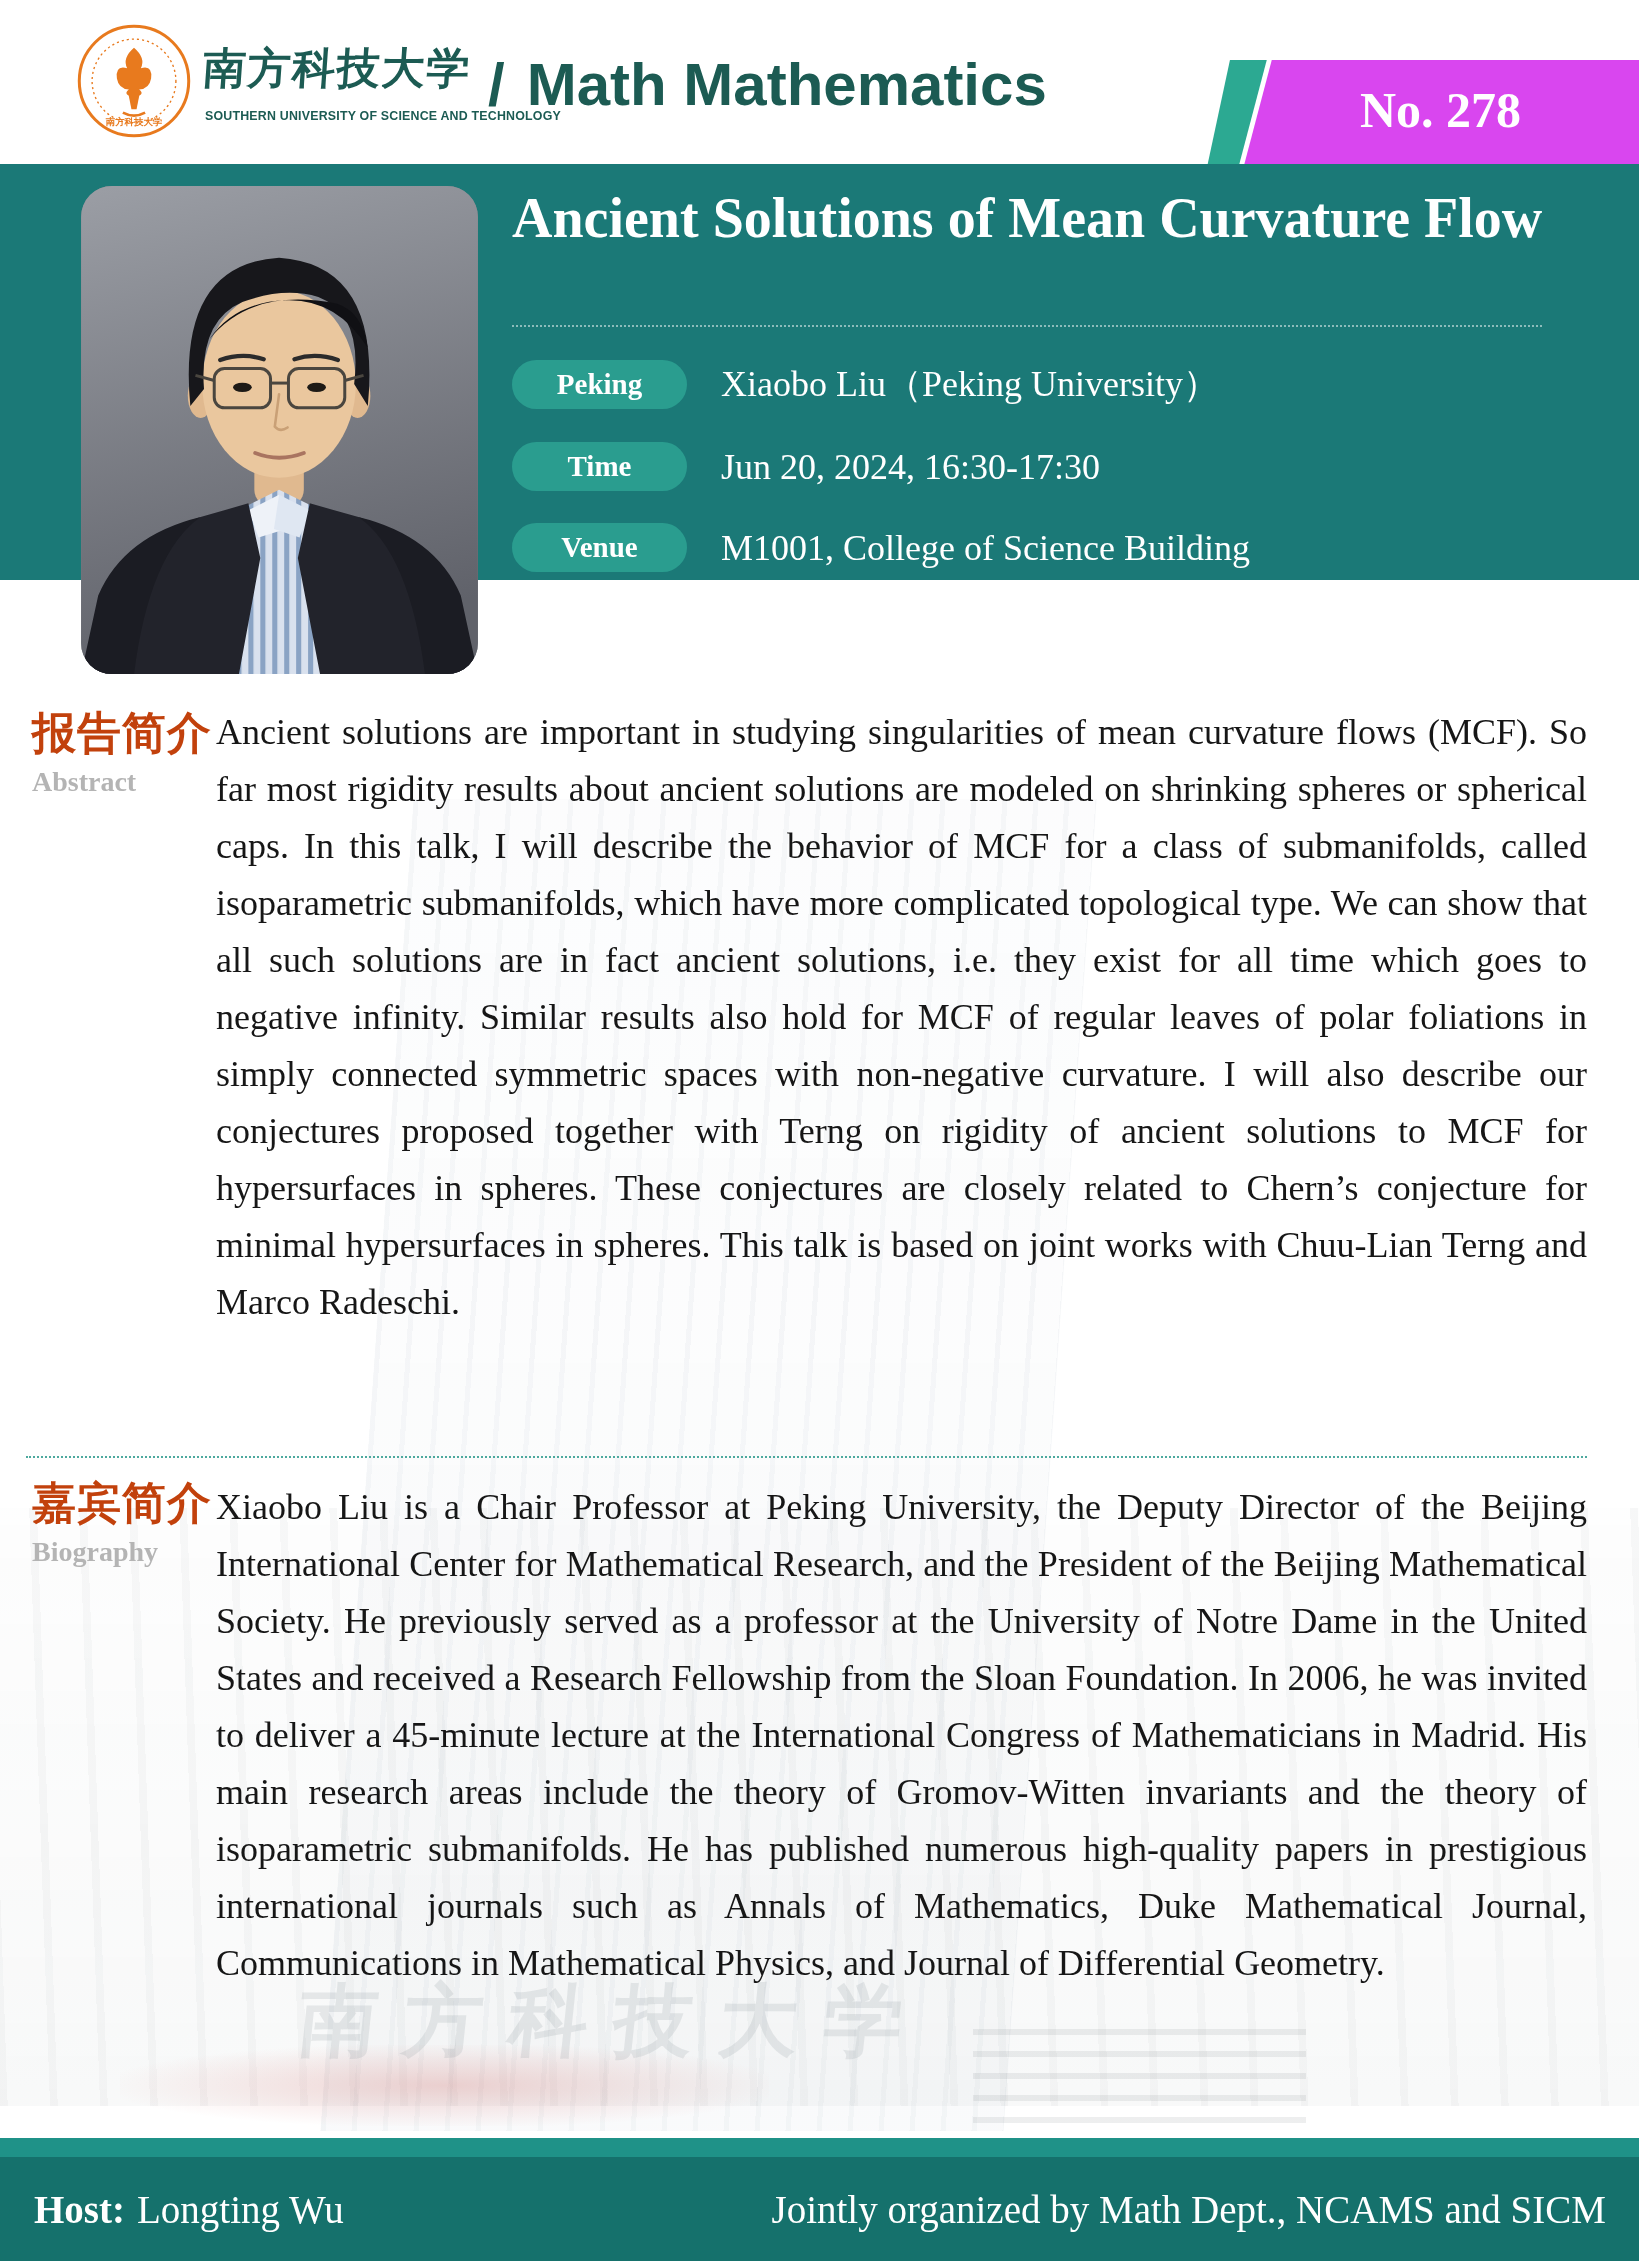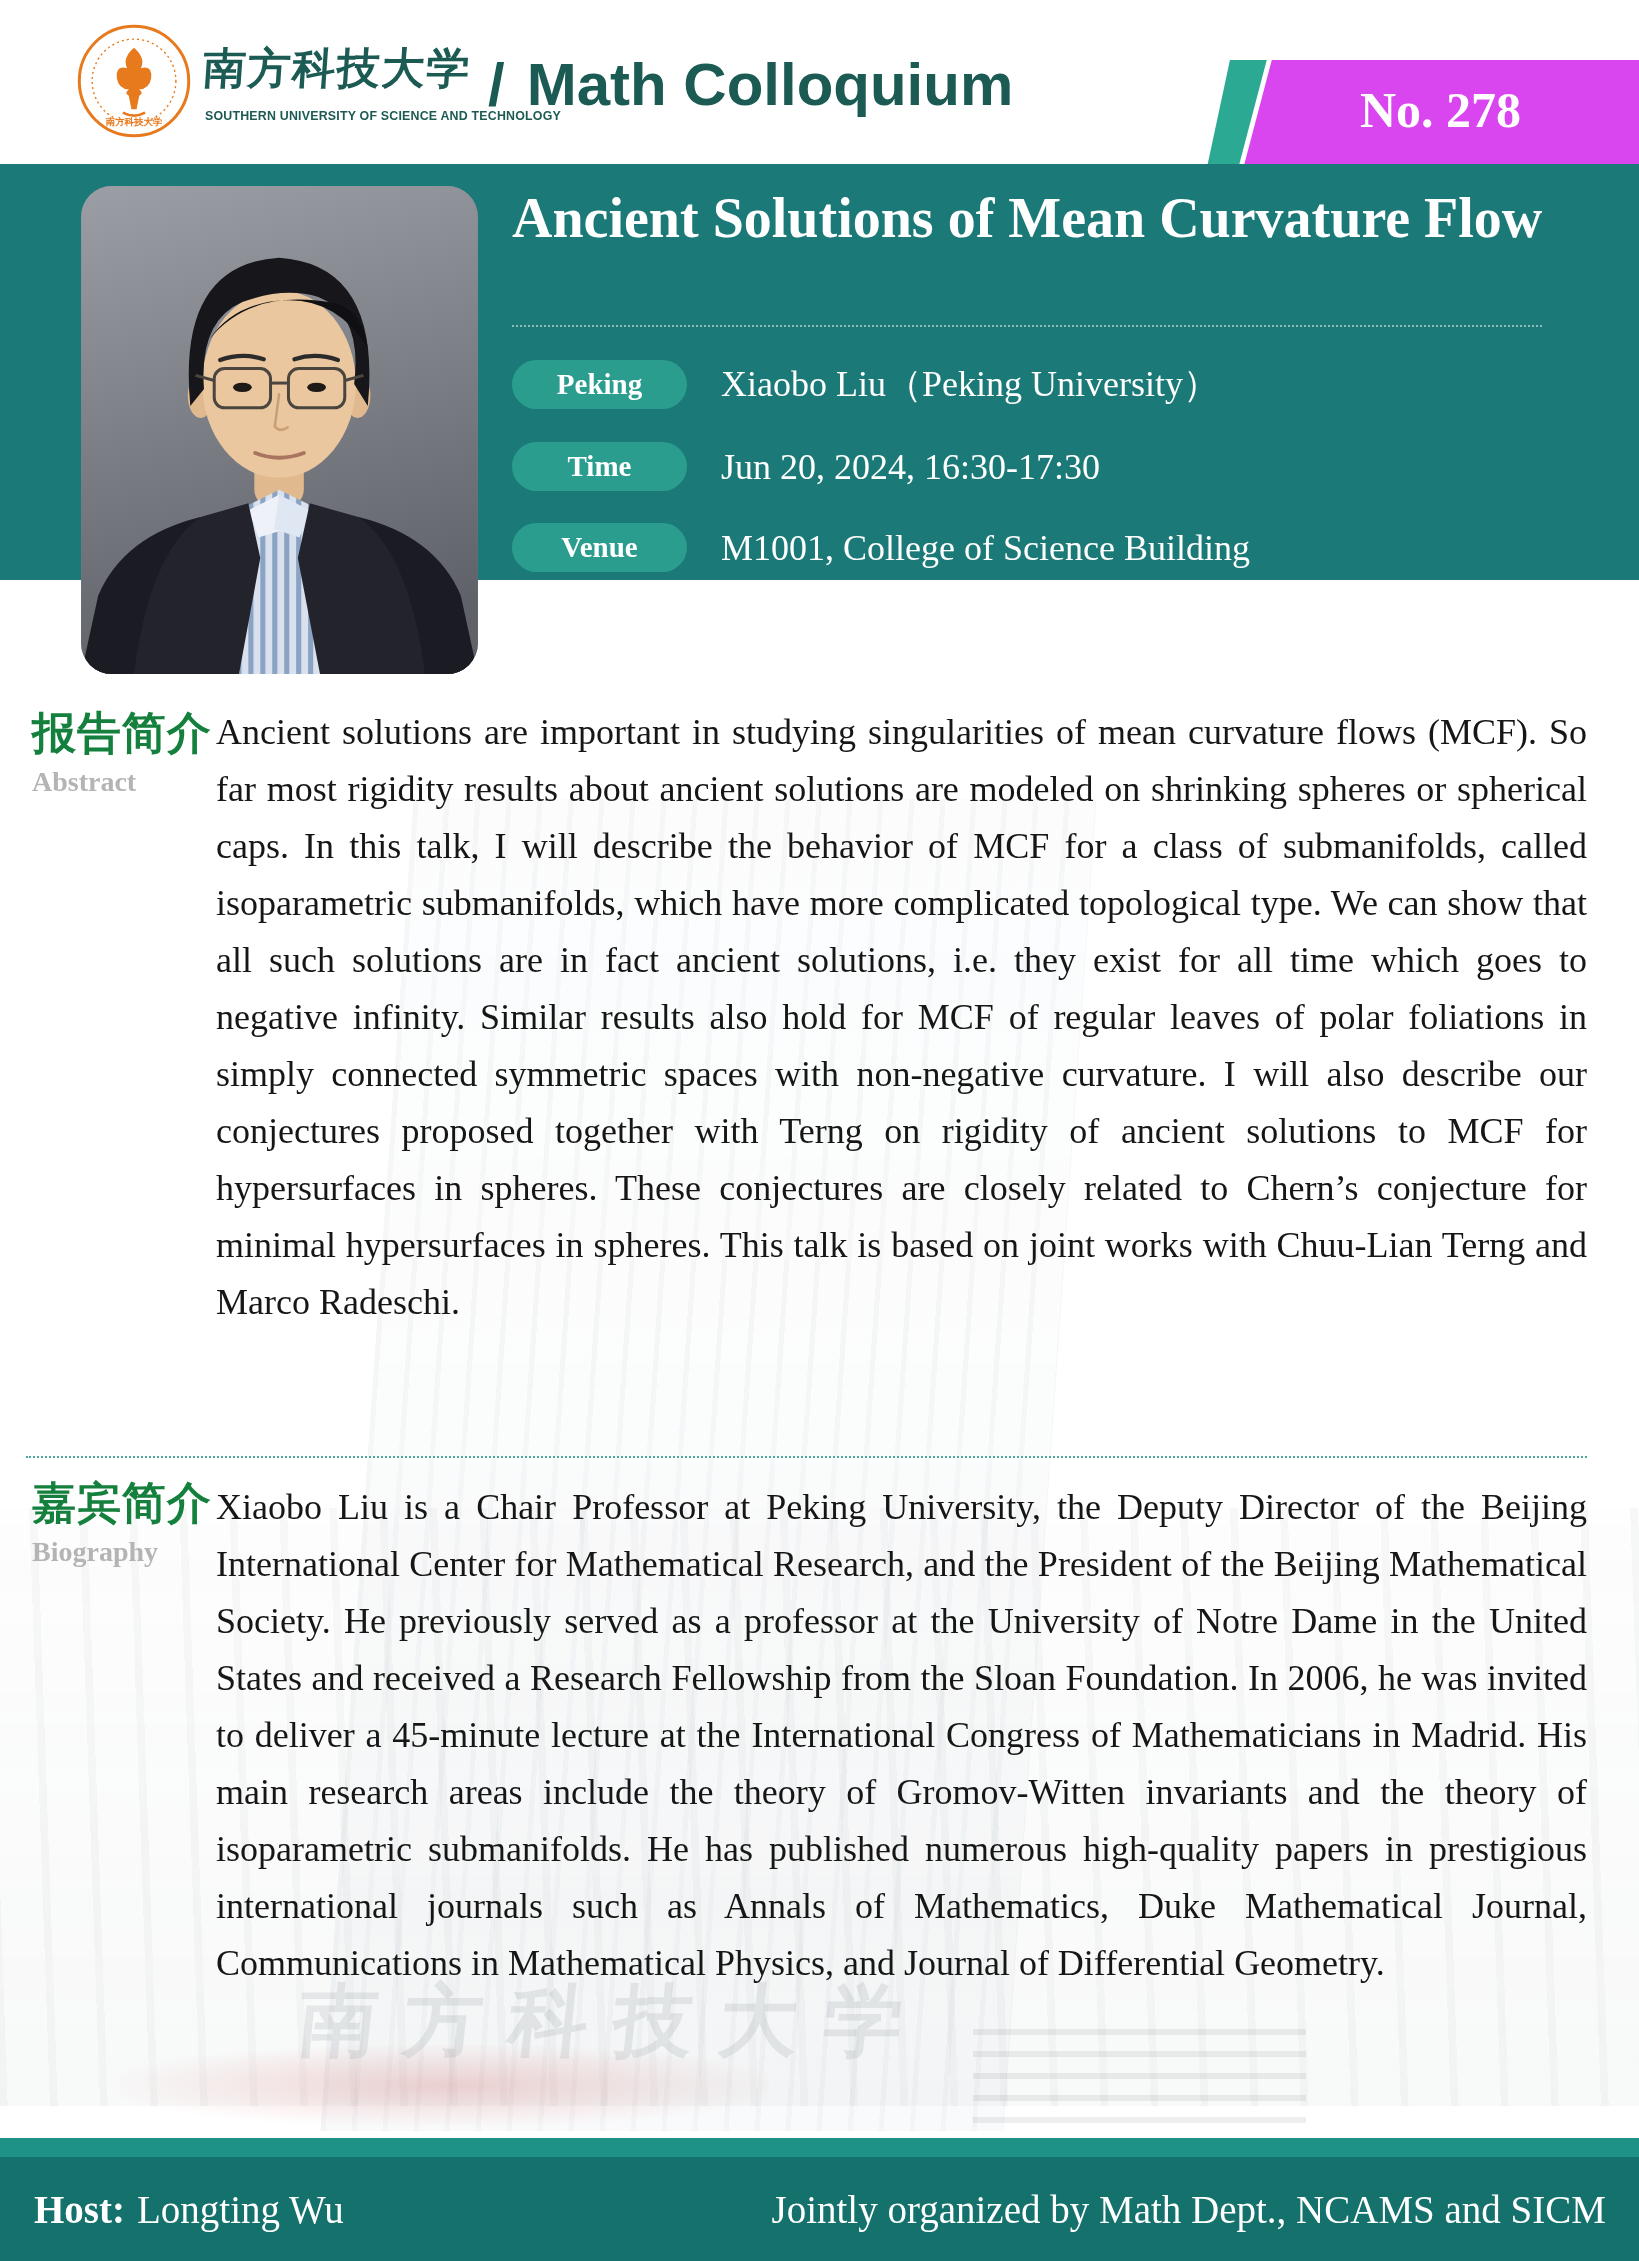--- a/index.html
+++ b/index.html
@@ -90,21 +90,21 @@
     background:repeating-linear-gradient(180deg, rgba(75,85,90,.12) 0 6px, rgba(255,255,255,0) 6px 22px);
   }
   .wm-calligraphy{
     left:299px;top:1272px;font-family:"DejaVu Sans",sans-serif;font-weight:bold;
     font-size:79px;letter-spacing:26px;color:rgba(125,135,145,.16);white-space:nowrap;
     transform:skewX(-6deg);
   }
   .sec-head{position:absolute;left:32px;width:184px;}
   .sec-head .cn{
     font-family:"DejaVu Sans",sans-serif;font-weight:bold;font-size:44px;line-height:48px;
-    color:#15803d;letter-spacing:0.9px;white-space:nowrap;
+    color:#c2410c;letter-spacing:0.9px;white-space:nowrap;
   }
   .sec-head .en{
     font-family:"Liberation Serif",serif;font-weight:bold;font-size:28px;line-height:43px;
     color:#b4b4b4;margin-top:3.4px;
   }
   .abstract-head{top:12px;}
   .bio-head{top:782px;}
   .para{
     position:absolute;left:216px;width:1371px;
     font-family:"Liberation Serif",serif;font-size:36px;line-height:57px;
@@ -139,21 +139,21 @@
         <circle cx="69" cy="69" r="49" fill="none" stroke="#e87a1e" stroke-width="1.6" stroke-dasharray="2.5 3.5"></circle>
         <path fill="#e87a1e" d="M69,30 q14,12 8,24 q14,-4 12,12 q-2,12 -14,13 q8,6 -6,9 q-14,-3 -6,-9 q-12,-1 -14,-13 q-2,-16 12,-12 q-6,-12 8,-24 z"></path>
         <path fill="#e87a1e" d="M62,82 h14 l-4,20 h-6 z"></path>
         <path fill="none" stroke="#e87a1e" stroke-width="3" d="M56,106 q13,7 26,0"></path>
         <text x="69" y="121" text-anchor="middle" font-family="DejaVu Sans, sans-serif" font-size="11" font-weight="bold" fill="#e87a1e">南方科技大学</text>
       </svg>
     </div>
     <div class="uni-cn">南方科技大学</div>
     <div class="uni-en">SOUTHERN UNIVERSITY OF SCIENCE AND TECHNOLOGY</div>
     <div class="series">
-      <span class="slash">/</span><span>Math Colloquium</span>
+      <span class="slash">/</span><span>Math Mathematics</span>
     </div>
     <div class="badge-stripe"></div>
     <div class="badge">No. 278</div>
   </div>
 
   <div class="banner">
     <div class="photo">
       <svg width="397" height="488" viewBox="0 0 465 572">
         <defs>
           <linearGradient id="bgGrad" x1="0" y1="0" x2="0.2" y2="1">

